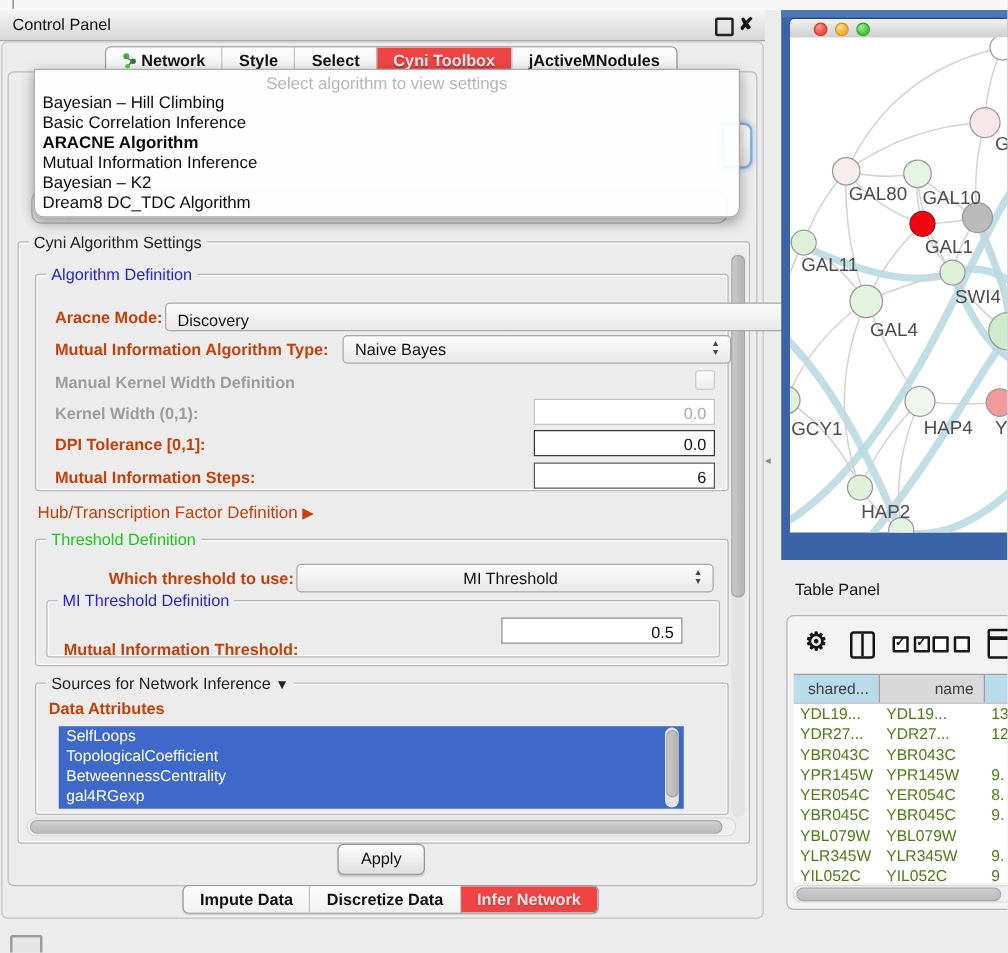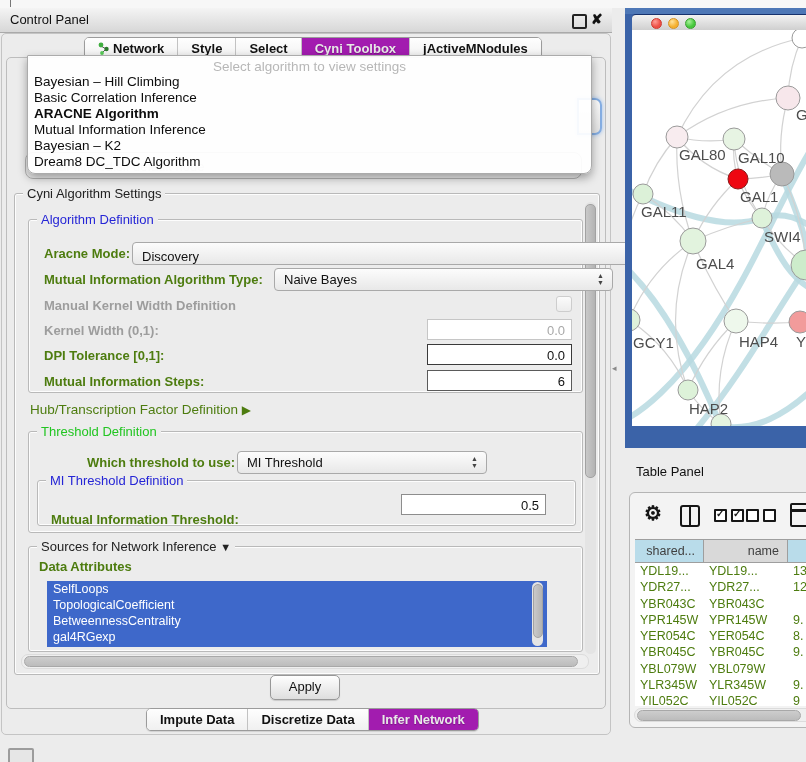--- a/index.html
+++ b/index.html
@@ -21,36 +21,36 @@
   #cp-body{left:1px;top:25px;width:608px;height:700px;background:#ececec;
     border:1px solid #c4c4c4;border-radius:5px;}
 
   
   .tabgroup{display:flex;height:21px;border:1px solid #9b9b9b;border-radius:5px;
     overflow:hidden;background:#fdfdfd;box-shadow:0 1px 1px rgba(0,0,0,.12);}
   .tabgroup .tab{font-size:13px;font-weight:bold;color:#111;line-height:21px;
     padding:0 13px;background:linear-gradient(#fefefe,#f0f0f0);border-left:1px solid #c2c2c2;
     white-space:nowrap;display:flex;align-items:center;gap:4px;}
   .tabgroup .tab:first-child{border-left:none;}
-  .tabgroup .tab.selected{background:#a21caf;color:#e9e9e9;text-shadow:0 1px 1px rgba(0,0,0,.25);}
+  .tabgroup .tab.selected{background:#ef4444;color:#e9e9e9;text-shadow:0 1px 1px rgba(0,0,0,.25);}
   #top-tabs{left:84px;top:29px;}
   #bottom-tabs{left:146px;top:700px;}
 
   #tab-content{left:6px;top:49px;width:598px;height:650px;border:1px solid #bdbdbd;
     border-radius:5px;background:#ececec;}
 
   
   .groupbox{position:absolute;border:1px solid #b9b9b9;border-radius:3px;
     box-shadow:inset 0 0 0 1px #fdfdfd;}
   .groupbox>.legend{position:absolute;top:-8px;left:8px;background:#ececec;
     padding:0 4px;font-size:13px;color:#222;white-space:nowrap;}
   .legend.blue{color:#2525d6;}
   .legend.green{color:#21c521;}
 
-  .lbl{position:absolute;font-size:13px;font-weight:bold;color:#4d7c0f;white-space:nowrap;}
+  .lbl{position:absolute;font-size:13px;font-weight:bold;color:#c2410c;white-space:nowrap;}
   .lbl.dis{color:#9d9d9d;}
 
   .combo{position:absolute;height:23px;border:1px solid #a9a9a9;border-radius:4px;
     background:linear-gradient(#fcfcfc,#e8e8e8);font-size:13px;color:#111;
     display:flex;align-items:center;padding-left:9px;box-sizing:border-box;}
   .combo .spin{position:absolute;right:7px;top:3px;width:9px;display:flex;flex-direction:column;
     align-items:center;line-height:7px;font-size:7px;color:#444;}
   .tfield{position:absolute;height:21px;background:#fff;font-size:13px;color:#111;
     text-align:right;padding-right:6px;box-sizing:border-box;line-height:21px;}
   .tfield.dis{color:#a9a9a9;border:1px solid #c6c6c6;}
@@ -198,21 +198,21 @@
       <div class="lbl" style="left:15px;top:26px;">Aracne Mode:</div>
       <div class="combo" style="left:103px;top:22px;width:520px;align-items:flex-end;">
         <span>Discovery</span>
         <span class="spin">
             <span>▲</span>
             <span>▼</span>
           </span>
       </div>
 
       <div class="lbl" style="left:15px;top:52px;">Mutual Information Algorithm Type:</div>
-      <div class="combo" style="left:245px;top:48px;width:339px;">
+      <div class="combo" style="left:245px;top:48px;width:311px;">
         <span>Naive Bayes</span>
         <span class="spin">
             <span>▲</span>
             <span>▼</span>
           </span>
       </div>
 
       <div class="lbl dis" style="left:15px;top:78px;">Manual Kernel Width Definition</div>
       <div style="position:absolute;left:527px;top:76px;width:14px;height:14px;border:1px solid #cdcdcd;
                   border-radius:3px;background:linear-gradient(#fbfbfb,#ececec);"></div>
@@ -229,21 +229,21 @@
 
     <div class="lbl" style="left:15px;top:208px;font-weight:normal;font-size:13.5px;">
       <span>Hub/Transcription Factor Definition</span>
       <span style="font-size:12px;"> ▶</span>
     </div>
 
     <div class="groupbox" style="left:13px;top:237px;width:553px;height:100px;">
       <span class="legend green">Threshold Definition</span>
 
       <div class="lbl" style="left:58px;top:23px;">Which threshold to use:</div>
-      <div class="combo" style="left:208px;top:19px;width:250px;">
+      <div class="combo" style="left:208px;top:19px;width:334px;justify-content:center;">
         <span>MI Threshold</span>
         <span class="spin">
             <span>▲</span>
             <span>▼</span>
           </span>
       </div>
 
       <div class="groupbox" style="left:8px;top:48px;width:537px;height:44px;">
         <span class="legend blue">MI Threshold Definition</span>
         <div class="lbl" style="left:13px;top:31px;">Mutual Information Threshold:</div>

